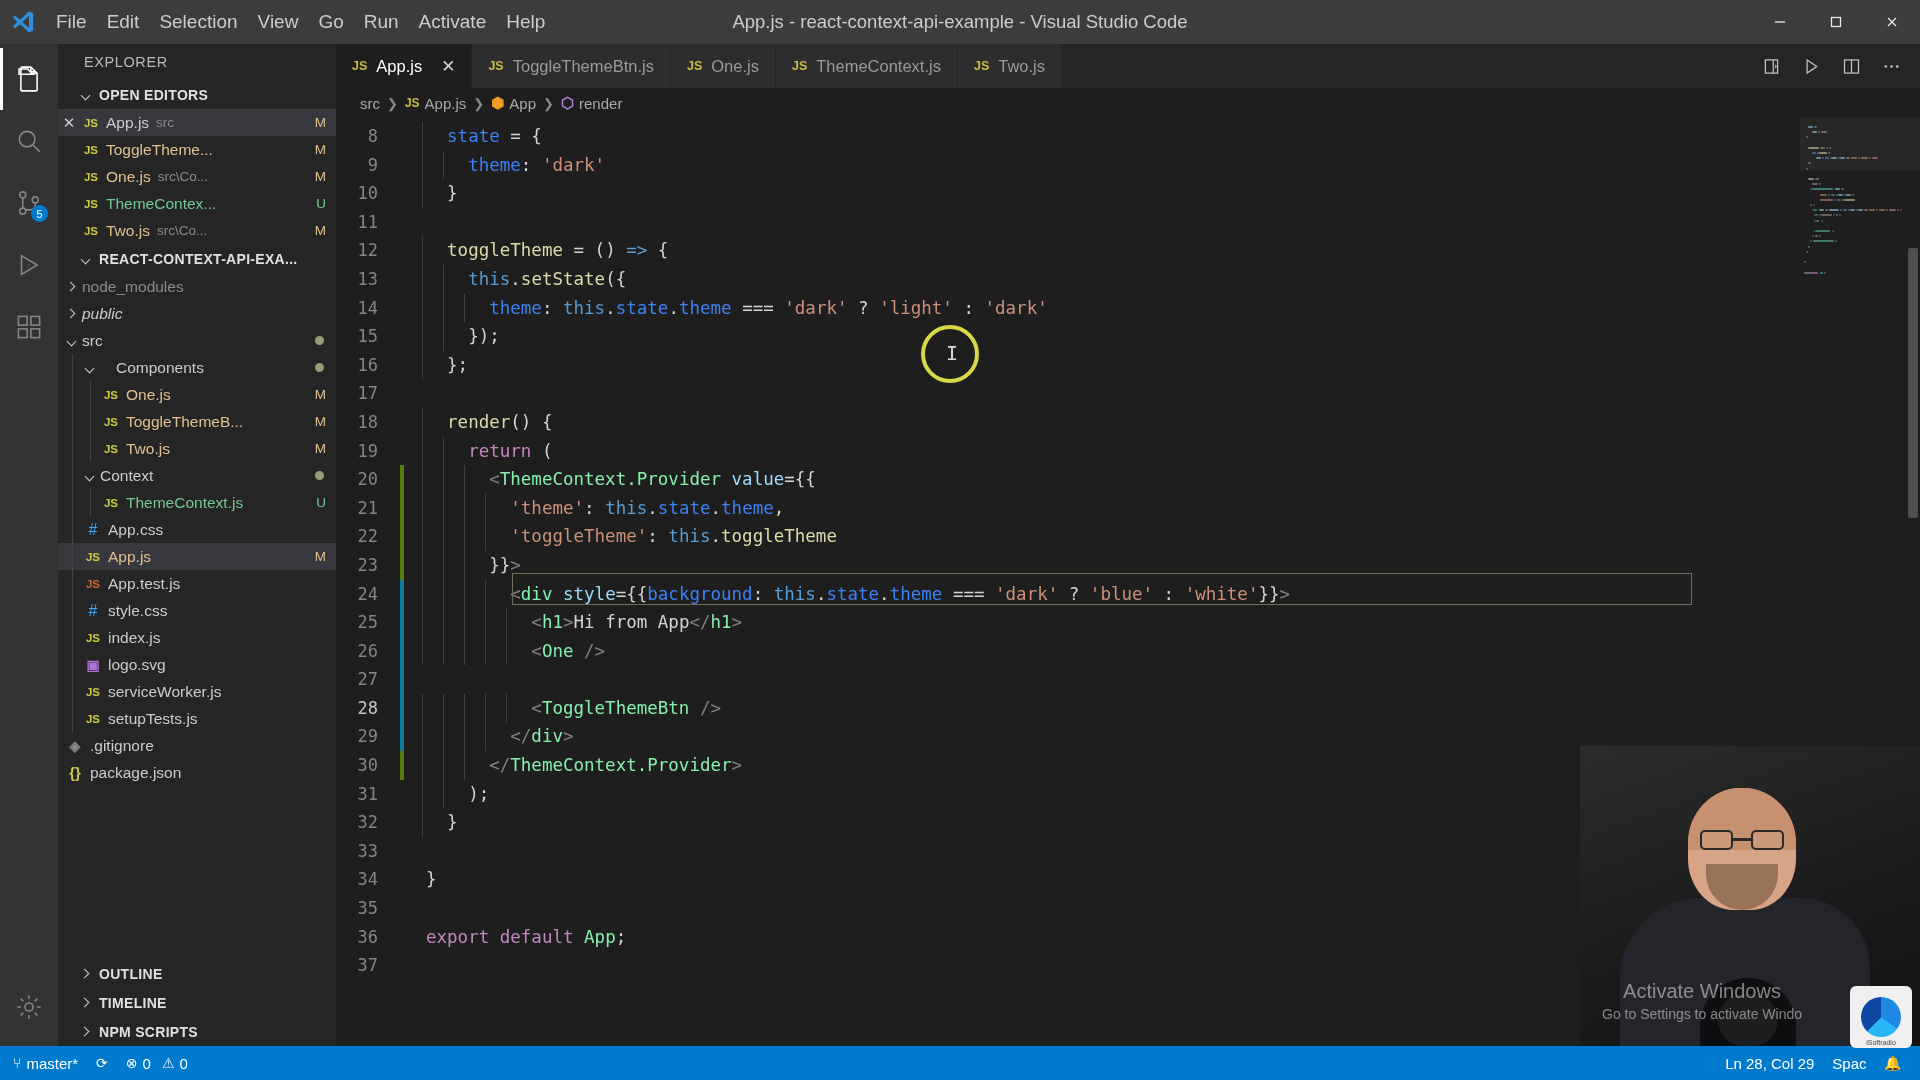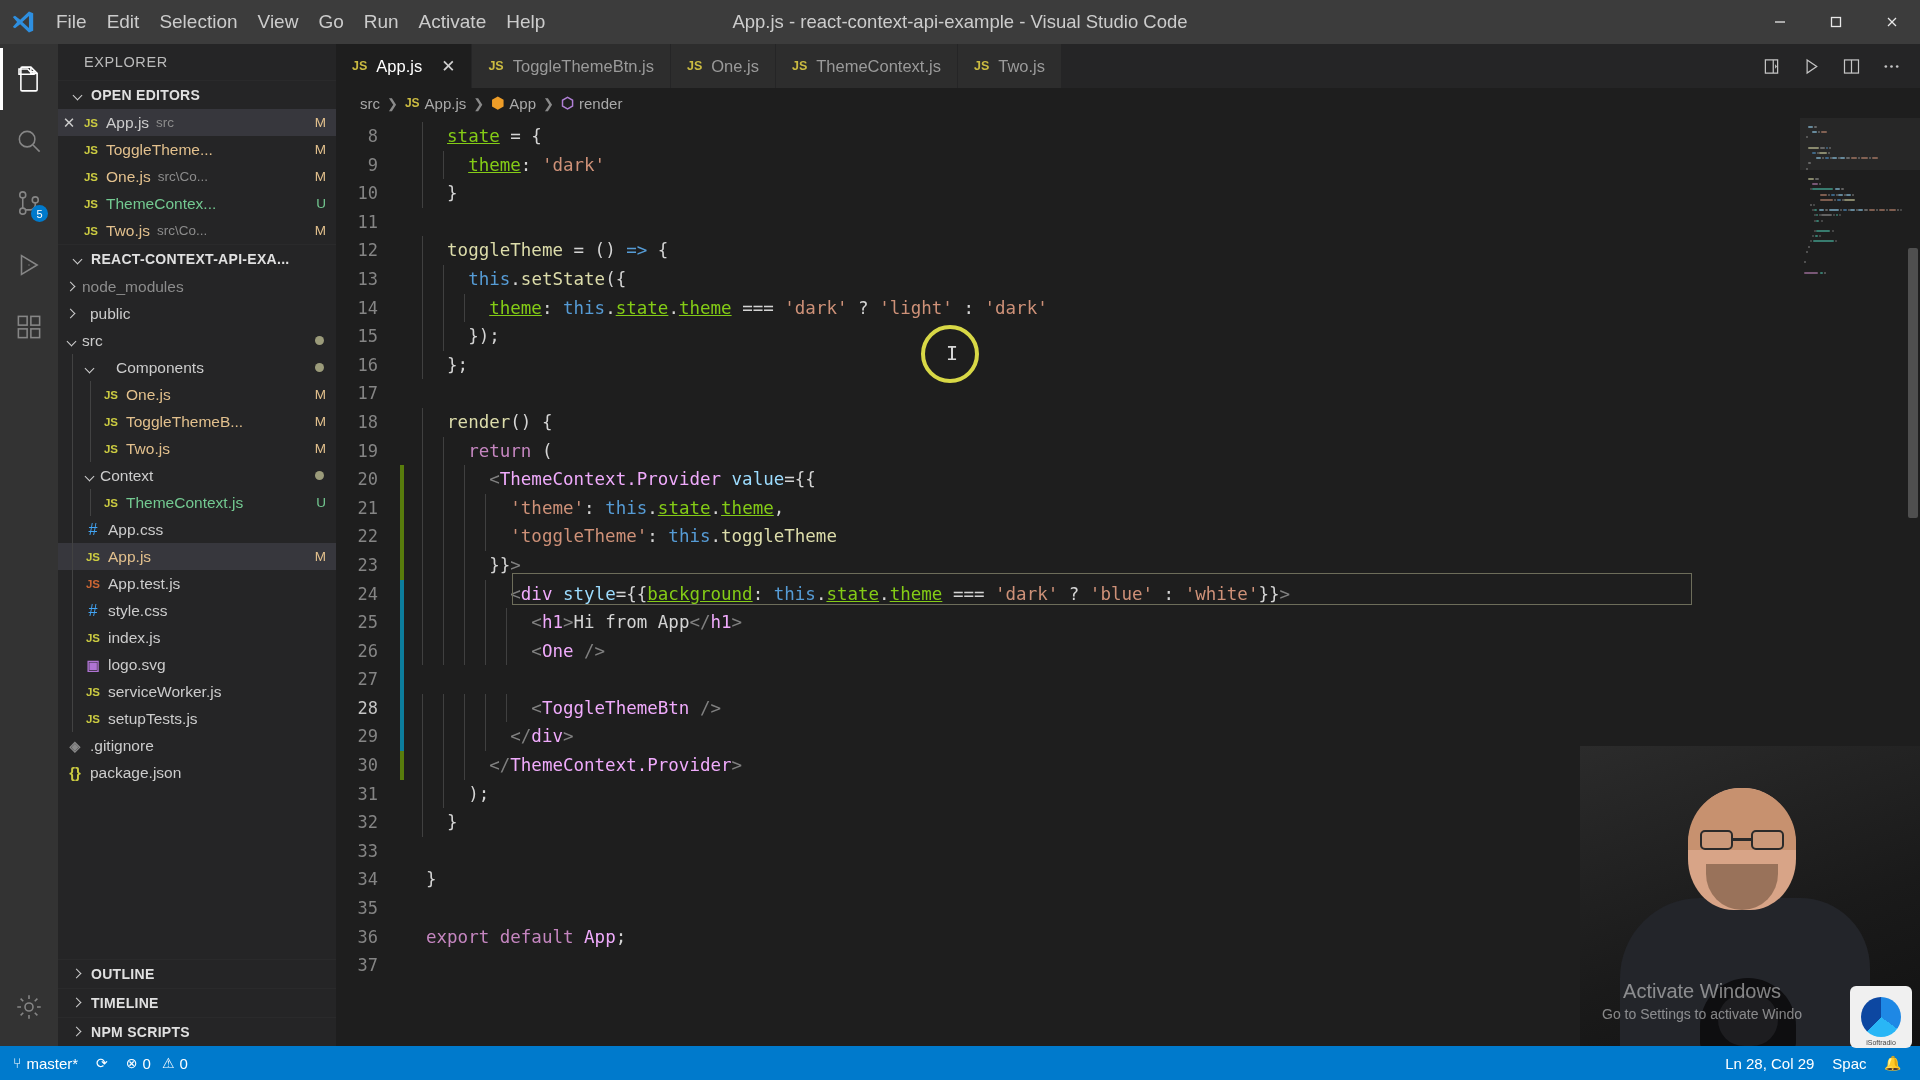--- a/index.html
+++ b/index.html
@@ -60,21 +60,21 @@
   
   .sidebar {
     width: 278px; flex: 0 0 278px; background: #252526; display: flex; flex-direction: column;
     color: #cccccc; overflow: hidden;
   }
   .sidebar-title {
     height: 36px; display: flex; align-items: center; padding-left: 26px;
     font-size: 14.5px; letter-spacing: .6px; color: #bbbbbb; flex: 0 0 36px;
   }
   .section-header {
-    height: 29px; display: flex; align-items: center; gap: 5px; padding-left: 12px;
+    height: 29px; display: flex; align-items: center; gap: 5px; padding-left: 20px;
     font-size: 14px; font-weight: bold; letter-spacing: .3px; color: #e0e0e0;
     flex: 0 0 29px; border-top: 1px solid #2a2a2b;
   }
   .chev { width: 16px; height: 16px; display:inline-block; position: relative; flex: 0 0 16px; }
   .chev:after {
     content:""; position:absolute; left:4px; top:5px; width:6px; height:6px;
     border-right: 1.6px solid #cfcfcf; border-bottom: 1.6px solid #cfcfcf;
     transform: rotate(45deg);
   }
   .chev.right:after { transform: rotate(-45deg); left:3px; top:4px; }
@@ -142,23 +142,23 @@
   .gutter-change { width: 4px; flex: 0 0 4px; }
   .g-green { background: #587c0c; }
   .g-blue  { background: #0c7d9d; }
   .ctext { padding-left: 22px; flex: 1; }
 
   
   .t-key  { color: #569cd6; }  
   .t-ctl  { color: #c586c0; }  
   .t-fn   { color: #dcdcaa; }
   .t-str  { color: #ce9178; }
-  .t-var  { color: #84cc16; text-decoration: underline; }
+  .t-var  { color: #3b82f6; }
   .t-plain{ color: #d4d4d4; }
-  .t-tag  { color: #f0abfc; }
+  .t-tag  { color: #86efac; }
   .t-attr { color: #9cdcfe; }
   .t-tagb { color: #808080; }
 
   .indent-v { position: absolute; top: 0; height: 28.6px; width: 1px; background: #404040; }
 
   
   .cursor-ring {
     position: absolute; border: 4px solid #e8e84a; border-radius: 50%;
     width: 58px; height: 58px; left: 585px; top: 207px; z-index: 5; opacity: .92;
   }
@@ -360,21 +360,21 @@
       </div>
       <div class="tree flexfill" id="project-tree">
           <div class="row">
             <span class="sp" style="width: 6px;"></span>
             <span class="chev right"></span>
             <span class="lbl muted" style="font-size: 15.5px; margin-left: 2px;">node_modules</span>
           </div>
           <div class="row">
             <span class="sp" style="width: 6px;"></span>
             <span class="chev right"></span>
-            <span class="lbl" style="margin-left: 10px;">public</span>
+            <span class="lbl" style="margin-left: 2px; font-style: italic;">public</span>
           </div>
           <div class="row">
             <span class="sp" style="width: 6px;"></span>
             <span class="chev"></span>
             <span class="lbl" style="margin-left: 2px;">src</span>
             <span class="dot"></span>
           </div>
           <div class="row">
             <span class="sp" style="width: 24px;"></span>
             <span class="chev"></span>

